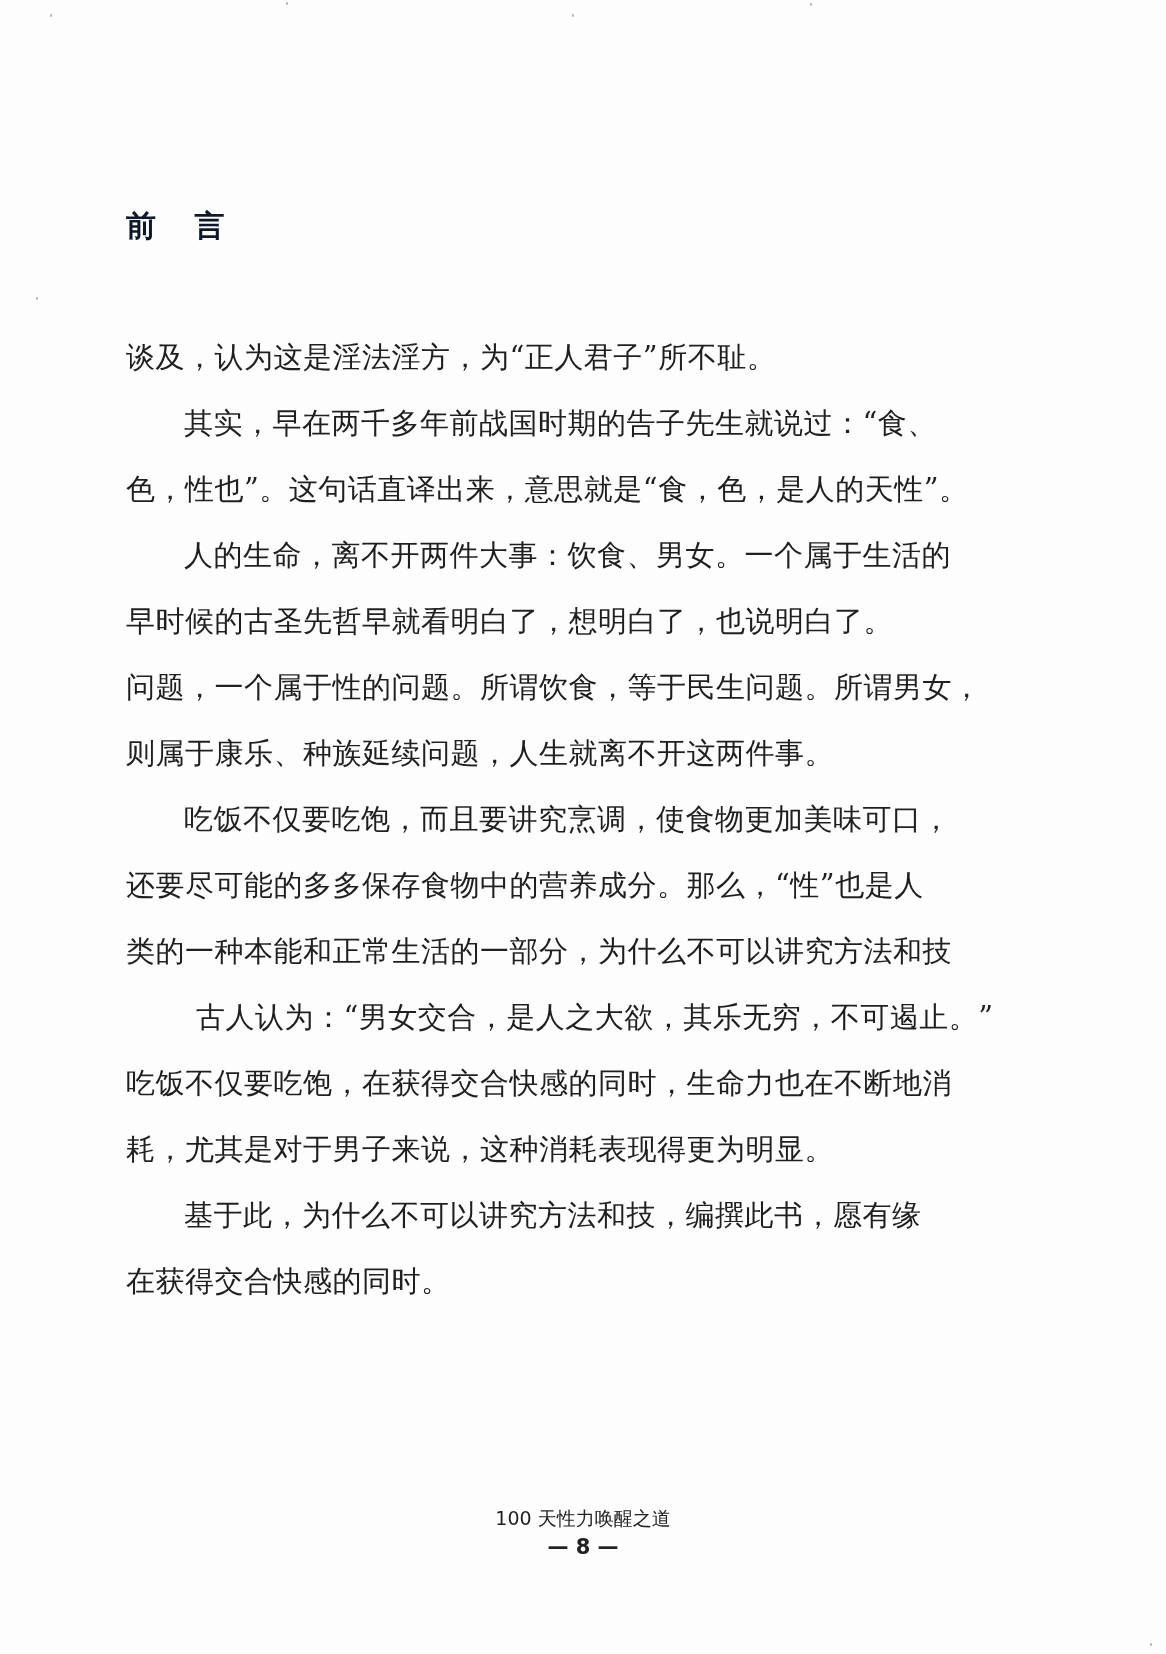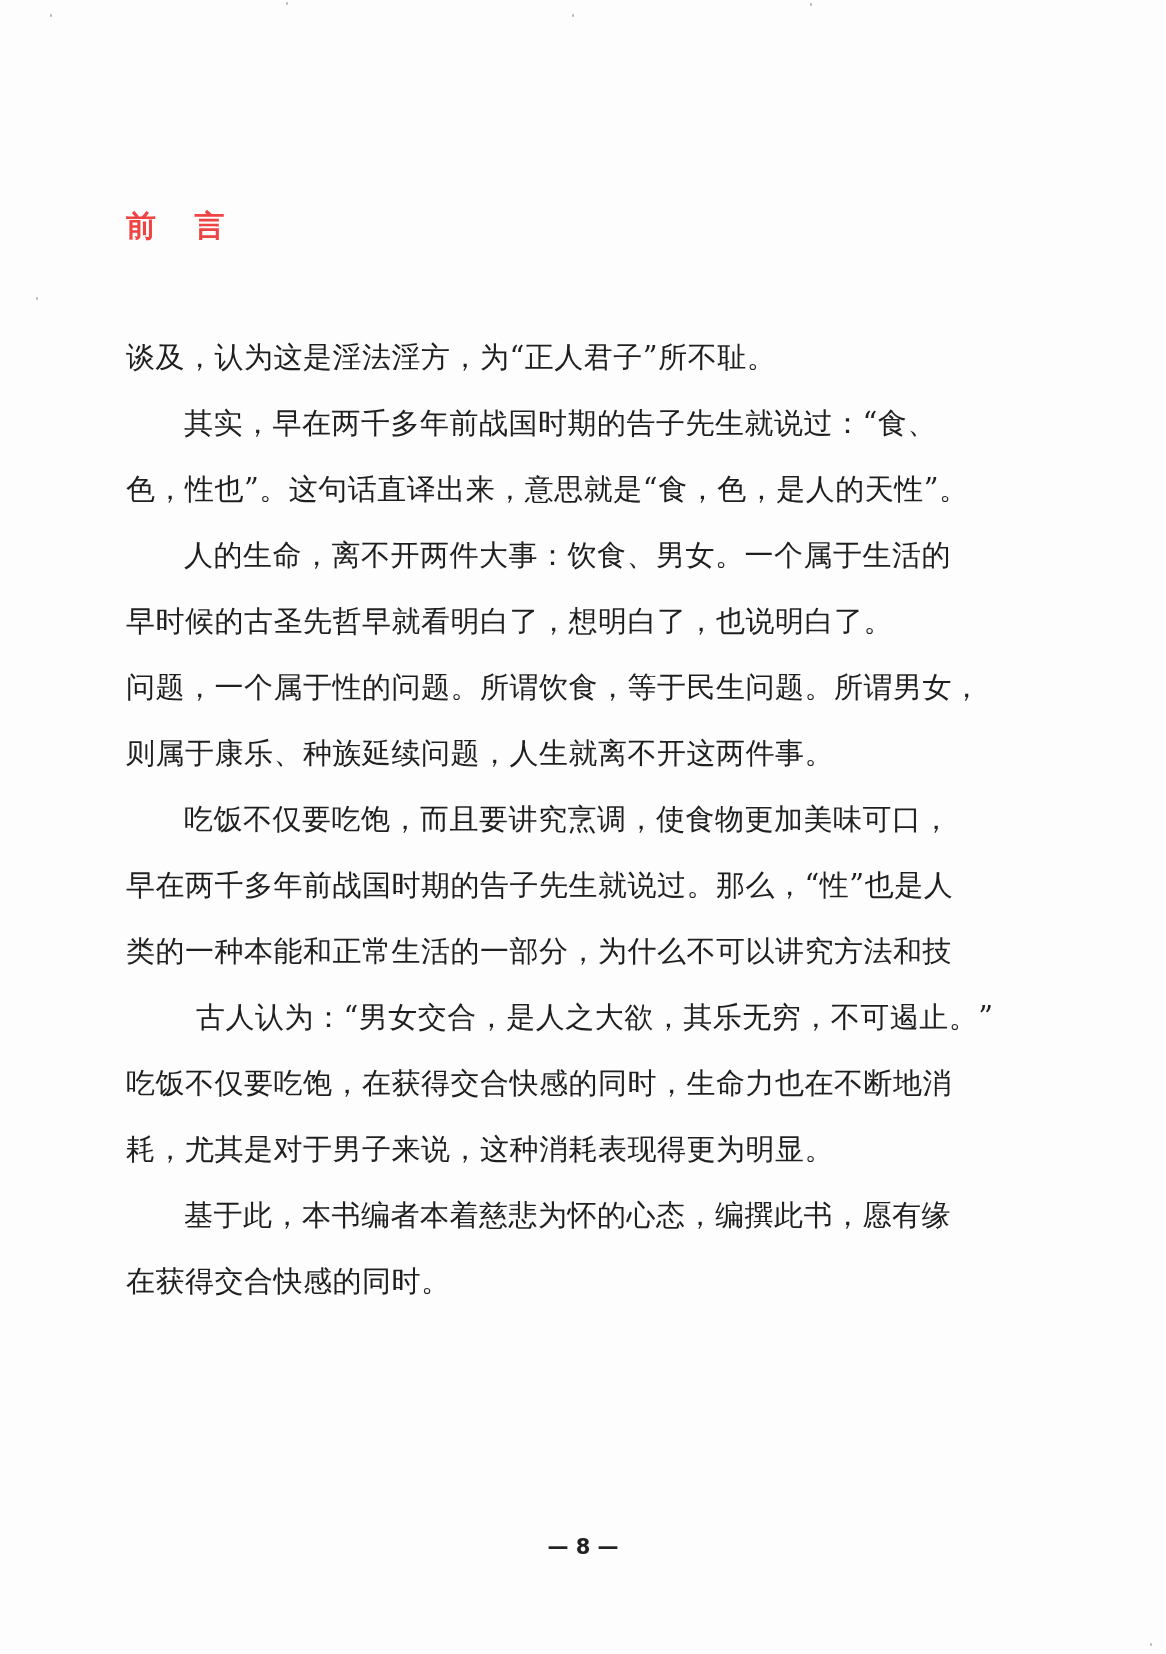--- a/index.html
+++ b/index.html
@@ -29,21 +29,21 @@
     border-radius: 1px;
   }
   .heading {
     position: absolute;
     left: 126px;
     top: 206px;
     font-size: 30px;
     font-weight: bold;
     letter-spacing: 14px;
     line-height: 40px;
-    color: #ef4444;
+    color: #0f172a;
     font-family: "DejaVu Sans", "Liberation Sans", sans-serif;
   }
   .body-text {
     position: absolute;
     left: 126px;
     top: 334px;
     width: 830px;
   }
   .line {
     display: block;
@@ -91,23 +91,24 @@
 
   <div class="body-text">
     <span class="line">谈及，认为这是淫法淫方，为“正人君子”所不耻。</span>
     <span class="line indent">其实，早在两千多年前战国时期的告子先生就说过：“食、</span>
     <span class="line">色，性也”。这句话直译出来，意思就是“食，色，是人的天性”。</span>
     <span class="line indent">人的生命，离不开两件大事：饮食、男女。一个属于生活的</span>
     <span class="line">早时候的古圣先哲早就看明白了，想明白了，也说明白了。</span>
     <span class="line">问题，一个属于性的问题。所谓饮食，等于民生问题。所谓男女，</span>
     <span class="line">则属于康乐、种族延续问题，人生就离不开这两件事。</span>
     <span class="line indent">吃饭不仅要吃饱，而且要讲究烹调，使食物更加美味可口，</span>
-    <span class="line">早在两千多年前战国时期的告子先生就说过。那么，“性”也是人</span>
+    <span class="line">还要尽可能的多多保存食物中的营养成分。那么，“性”也是人</span>
     <span class="line">类的一种本能和正常生活的一部分，为什么不可以讲究方法和技</span>
     <span class="line indent-more">古人认为：“男女交合，是人之大欲，其乐无穷，不可遏止。”</span>
     <span class="line">吃饭不仅要吃饱，在获得交合快感的同时，生命力也在不断地消</span>
     <span class="line">耗，尤其是对于男子来说，这种消耗表现得更为明显。</span>
-    <span class="line indent">基于此，本书编者本着慈悲为怀的心态，编撰此书，愿有缘</span>
+    <span class="line indent">基于此，为什么不可以讲究方法和技，编撰此书，愿有缘</span>
     <span class="line">在获得交合快感的同时。</span>
   </div>
 
+  <div class="footer footer-title">100 天性力唤醒之道</div>
   <div class="footer footer-page">— 8 —</div>
 </div>
 
 </body></html>

